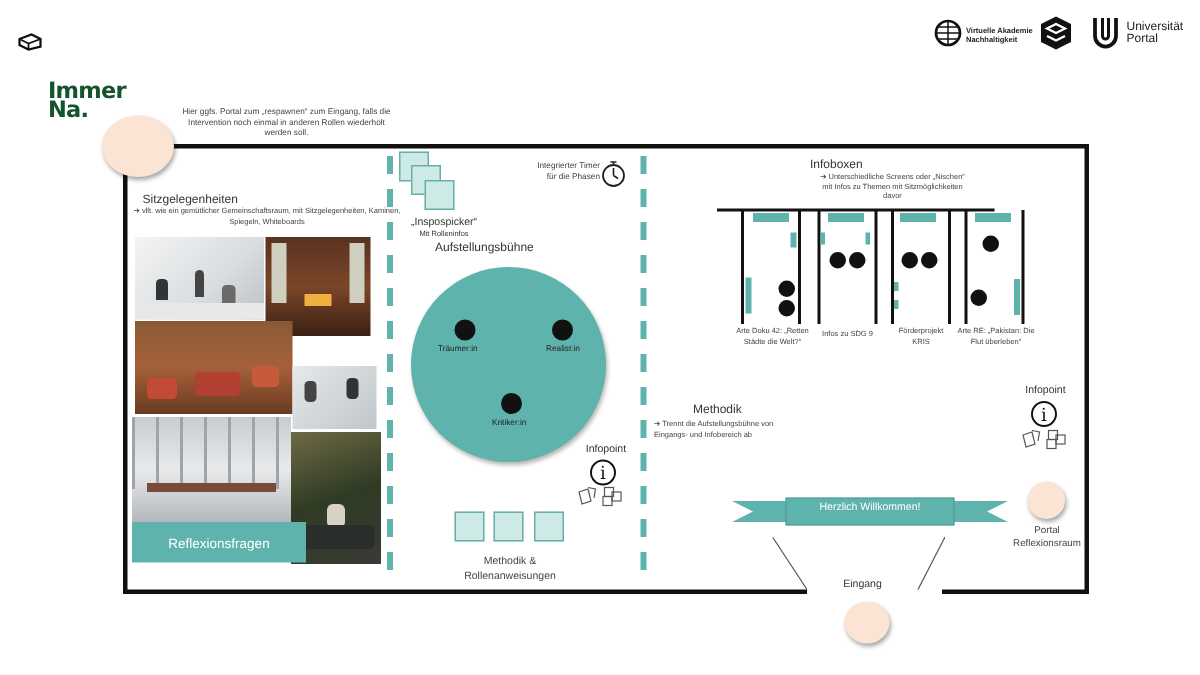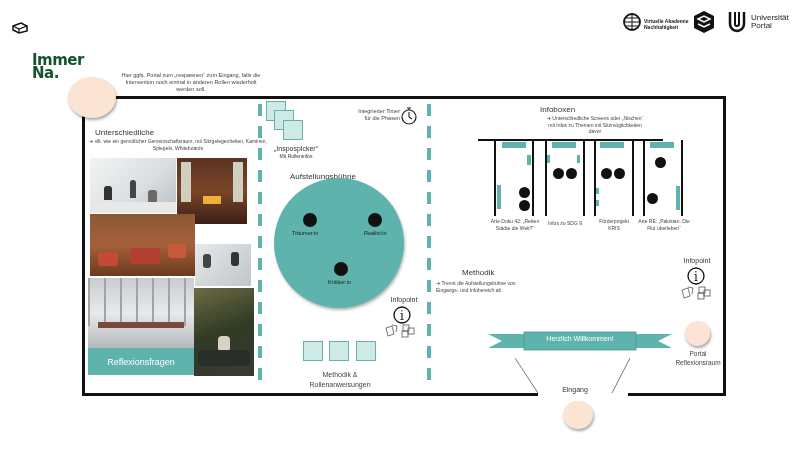--- a/index.html
+++ b/index.html
@@ -19,21 +19,21 @@
   .heading { font-size:8px; color:#333; text-align:left; }
   .small { font-size:5px; color:#444; line-height:6.5px; text-align:center; }
   .dash-v { width:4px; background: repeating-linear-gradient(to bottom, #5fb3ad 0 12px, transparent 12px 22px); }
   .teal { background:#5fb3ad; }
   .lightteal { background:#cdeae7; border:1px solid #6aaea8; box-sizing:border-box; }
   .photo { overflow:hidden; }
   .stage { left:274px; top:178px; width:130px; height:130px; border-radius:50%; background:#5fb3ad; box-shadow:1px 2px 3px rgba(0,0,0,0.3); }
   .dot { width:14px; height:14px; border-radius:50%; background:#111; }
   .role-label { font-size:5.5px; color:#222; }
   .box-wall { border:2px solid #111; border-bottom:none; border-top:none; box-sizing:border-box; }
-  .btn-reflex { left:88px; top:348px; width:106px; height:27px; background:#5fb3ad; color:#fff; font-size:9px; display:flex; align-items:center; justify-content:center; }
+  .btn-reflex { left:88px; top:348px; width:116px; height:27px; background:#5fb3ad; color:#fff; font-size:9px; display:flex; align-items:center; justify-content:center; }
   .banner-text { font-size:7px; color:#fff; }
 </style>
 </head>
 <body>
 
 <div class="abs logo-immer">
   <svg class="box" viewBox="0 0 16 12">
       <path d="M1 4 L9 1 L15 4 L15 9 L7 11 L1 8 Z" fill="none" stroke="#111" stroke-width="1.5"></path>
       <path d="M1 4 L7 7 L15 4 M7 7 L7 11" stroke="#111" stroke-width="1.2" fill="none"></path>
     </svg>
@@ -69,21 +69,21 @@
     <div>Portal</div>
   </div>
 </div>
 
 <div class="abs room"></div>
 <div class="abs room-bottom-gap"></div>
 
 <div class="abs portal" style="left:68px;top:77px;width:48px;height:41px;"></div>
 <div class="abs note" style="left:116px;top:72px;width:150px;">Hier ggfs. Portal zum „respawnen“ zum Eingang, falls die Intervention noch einmal in anderen Rollen wiederholt werden soll.</div>
 
-<div class="abs heading" style="left:95px;top:128px;width:170px;">Unterschiedliche</div>
+<div class="abs heading" style="left:95px;top:128px;width:170px;">Sitzgelegenheiten</div>
 <div class="abs small" style="left:88px;top:138px;width:180px;">➔ vllt. wie ein gemütlicher Gemeinschaftsraum, mit Sitzgelegenheiten, Kaminen, Spiegeln, Whiteboards</div>
 
 <div class="abs photo" style="left:90px;top:158px;width:86px;height:55px;background:linear-gradient(135deg,#f3f4f4 0%,#d9dde0 60%,#b9c0c4 100%);">
   <div style="position:absolute;left:14px;top:28px;width:8px;height:14px;background:#333;border-radius:3px 3px 0 0"></div>
   <div style="position:absolute;left:40px;top:22px;width:6px;height:18px;background:#444;border-radius:3px 3px 0 0"></div>
   <div style="position:absolute;left:58px;top:32px;width:9px;height:12px;background:#6a6a6a;border-radius:3px 3px 0 0"></div>
   <div style="position:absolute;left:0;top:44px;width:86px;height:11px;background:#e8e8e8"></div>
 </div>
 <div class="abs photo" style="left:177px;top:158px;width:70px;height:66px;background:linear-gradient(180deg,#5a3221 0%,#7b4528 50%,#3b2016 100%);">
   <div style="position:absolute;left:4px;top:4px;width:10px;height:40px;background:#cfcfc0"></div>
@@ -120,21 +120,21 @@
 
 <div class="abs" style="left:340px;top:108px;width:60px;font-size:5.5px;line-height:7px;text-align:right;color:#444;">
   <div>Integrierter Timer</div>
   <div>für die Phasen</div>
 </div>
 <svg class="abs" style="left:400px;top:106px;" width="18" height="20" viewBox="0 0 18 20">
     <circle cx="9" cy="11" r="7" fill="none" stroke="#222" stroke-width="1.2"></circle>
     <path d="M9 11 L9 6 M9 11 L12 13 M7 2 H11 M9 2 V4" stroke="#222" stroke-width="1.1" fill="none"></path>
   </svg>
 
-<div class="abs heading" style="left:290px;top:172px;width:100px;">Aufstellungsbühne</div>
+<div class="abs heading" style="left:290px;top:160px;width:100px;">Aufstellungsbühne</div>
 <div class="abs stage"></div>
 <div class="abs dot" style="left:303px;top:213px;"></div>
 <div class="abs role-label" style="left:292px;top:230px;">Träumer:in</div>
 <div class="abs dot" style="left:368px;top:213px;"></div>
 <div class="abs role-label" style="left:364px;top:230px;">Realist:in</div>
 <div class="abs dot" style="left:334px;top:262px;"></div>
 <div class="abs role-label" style="left:328px;top:279px;">Kritiker:in</div>
 
 <div class="abs" style="left:384px;top:296px;width:40px;font-size:7px;text-align:center;">Infopoint</div>
 <svg class="abs" style="left:392px;top:305px;" width="20" height="20" viewBox="0 0 20 20">

